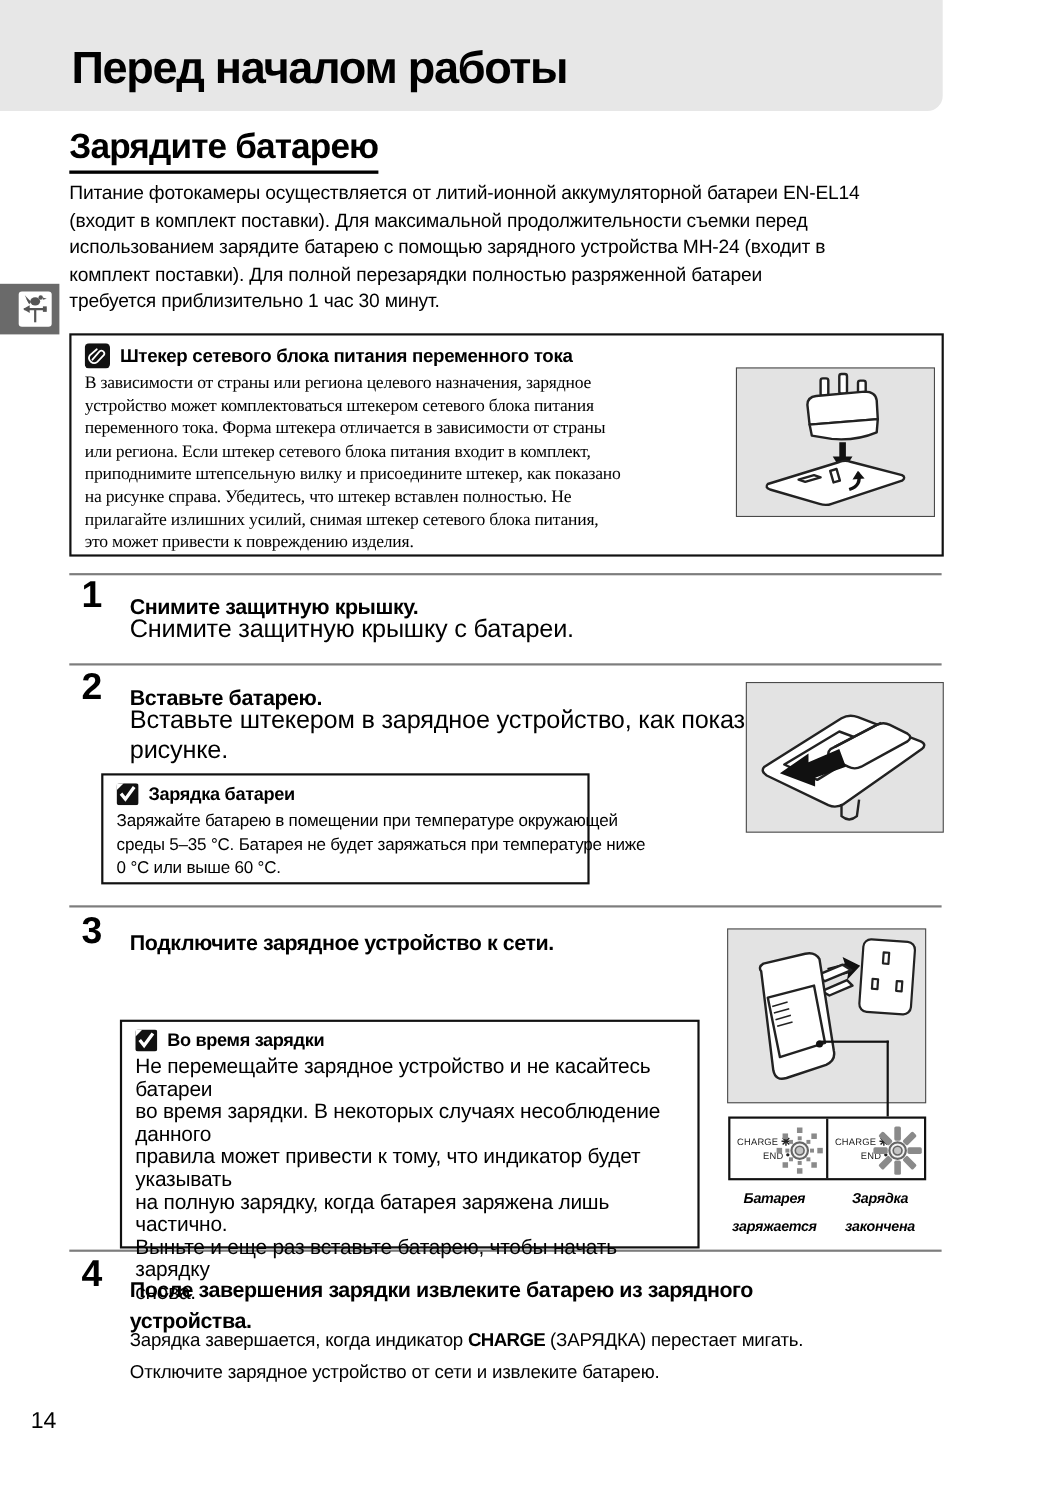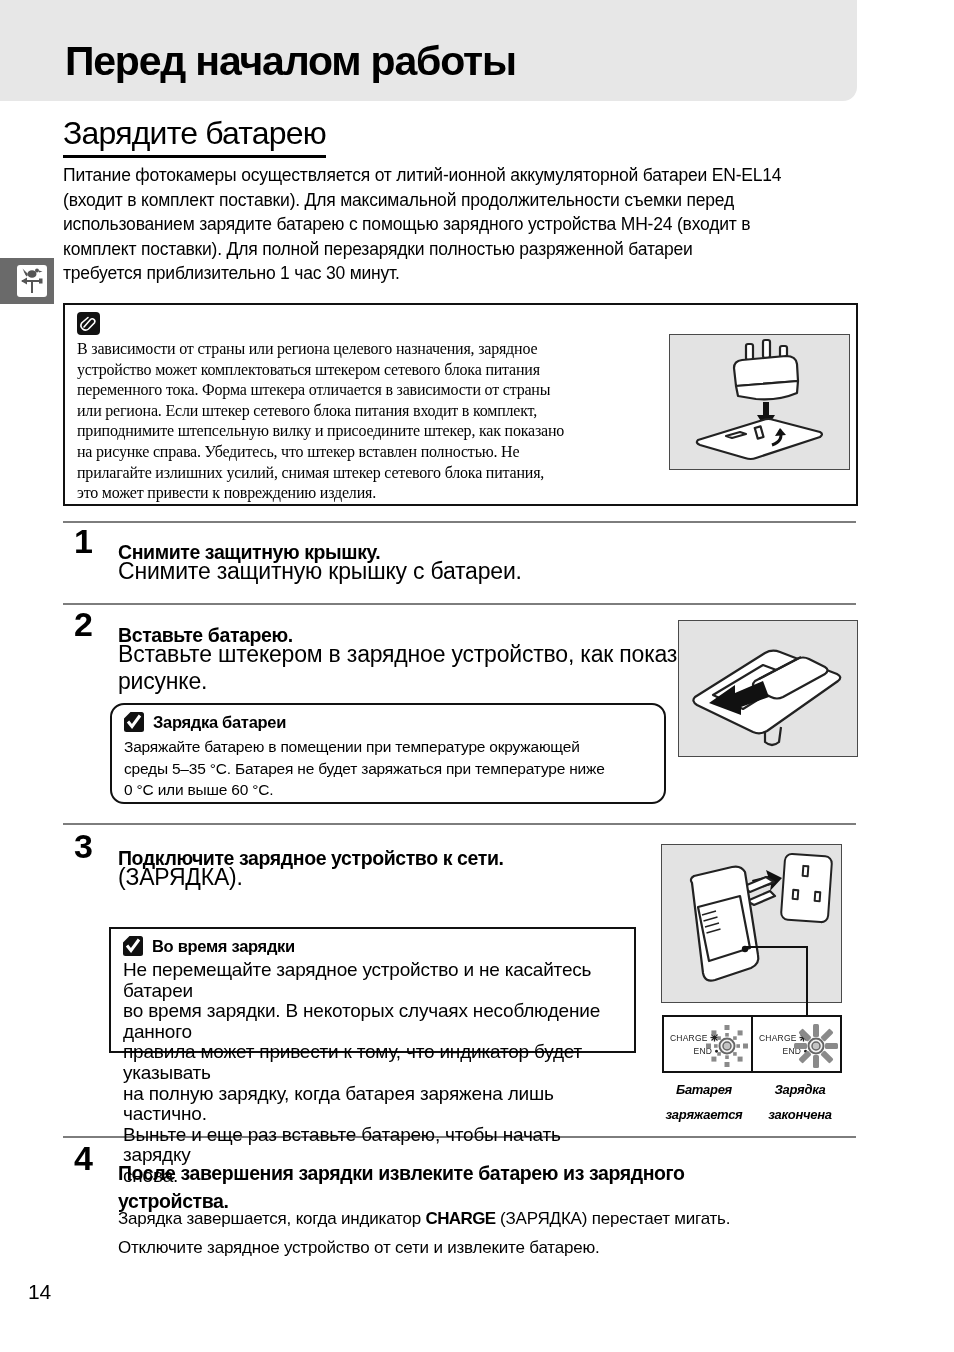--- a/index.html
+++ b/index.html
@@ -11,29 +11,29 @@
     color:#000; letter-spacing:-0.2px;padding-left:45px;
   }
   
   .header-band { position:absolute; left:0; top:0; width:857px; height:101px;
     background:#e7e7e7; border-radius:0 0 14px 0; }
   .page-title { position:absolute; left:65px; top:38px; font-size:41px; font-weight:700; letter-spacing:-1.2px; }
   
   .chapter-tab { position:absolute; left:0; top:258px; width:54px; height:46px; background:#6a6a6a; }
   .chapter-tab .inner { position:absolute; left:17px; top:7px; width:30px; height:32px; background:#fff; border-radius:3px; display:flex; align-items:center; justify-content:center; }
   
-  .section-title { position:absolute; left:63px; top:115px; font-size:32px; font-weight:400; letter-spacing:-0.8px;
+  .section-title { position:absolute; left:63px; top:115px; font-size:32px; font-weight:700; letter-spacing:-0.8px;
     display:inline-block; border-bottom:3px solid #000; padding-bottom:3px; }
   .intro { position:absolute; left:63px; top:163px; width:805px; font-size:17.5px; line-height:24.5px; }
   .pre { white-space:pre-line; }
   
   .notebox { position:absolute; border:2px solid #111; background:#fff; }
   .note-plug { left:63px; top:303px; width:795px; height:203px; }
-  .note-charging { left:110px; top:703px; width:556px; height:101px;border-radius:14px; }
-  .note-during { left:109px; top:927px; width:527px; height:126px; }
+  .note-charging { left:92px; top:703px; width:444px; height:101px; }
+  .note-during { left:109px; top:927px; width:527px; height:208px; }
   .note-head { position:absolute; left:12px; top:7px; display:flex; align-items:center; gap:9px; }
   .note-head .ttl { font-weight:700; font-size:17px; letter-spacing:-0.3px; }
   .note-charging .note-head .ttl, .note-during .note-head .ttl { font-size:16.5px; }
   .note-icon { display:inline-flex; }
   .note-plug .note-body { position:absolute; left:12px; top:34px; width:592px; font-size:16px; line-height:20.6px;font-family:Liberation Serif, serif; }
   .note-charging .note-body { position:absolute; left:12px; top:31px; width:532px; font-size:15.5px; line-height:21.5px; }
   .note-during .note-body { position:absolute; left:12px; top:31px; width:505px; font-size:19px; line-height:20.6px; }
   
   .figbox { position:absolute; background:#e3e3e3; border:1.5px solid #4a4a4a; }
   .fig-plug { left:604px; top:29px; width:181px; height:136px; }
@@ -98,20 +98,21 @@
 требуется приблизительно 1 час 30 минут.</div>
 
   <div class="notebox note-plug">
     <div class="note-head">
       <span class="note-icon">
         <svg width="23" height="23" viewBox="0 0 23 23">
           <rect x="0" y="0" width="23" height="23" rx="4" fill="#111"></rect>
           <path d="M7 15 L13.5 7.5 a2.6 2.6 0 0 1 4 3.2 L11.5 17 a4.6 4.6 0 0 1 -6.8 -6 L11 5.5" stroke="#fff" stroke-width="1.6" fill="none" stroke-linecap="round"></path>
         </svg>
       </span>
+      <span class="ttl">Штекер сетевого блока питания переменного тока</span>
     </div>
     <div class="note-body pre">В зависимости от страны или региона целевого назначения, зарядное
 устройство может комплектоваться штекером сетевого блока питания
 переменного тока. Форма штекера отличается в зависимости от страны
 или региона. Если штекер сетевого блока питания входит в комплект,
 приподнимите штепсельную вилку и присоедините штекер, как показано
 на рисунке справа. Убедитесь, что штекер вставлен полностью. Не
 прилагайте излишних усилий, снимая штекер сетевого блока питания,
 это может привести к повреждению изделия.</div>
     <div class="figbox fig-plug">
@@ -176,21 +177,20 @@
       <span class="ttl">Зарядка батареи</span>
     </div>
     <div class="note-body pre">Заряжайте батарею в помещении при температуре окружающей
 среды 5–35 °C. Батарея не будет заряжаться при температуре ниже
 0 °C или выше 60 °C.</div>
   </div>
 
   <div class="step-num" style="top:827px">3</div>
   <div class="step-title" style="top:835px">Подключите зарядное устройство к сети.</div>
   <div class="step-body" style="top:864px">
-    <div>(ЗАРЯДКА).</div>
   </div>
 
   <div class="figbox fig-charger3">
     <svg width="178" height="156" viewBox="0 0 178 156">
       <g stroke="#222" stroke-width="2" fill="#fff" stroke-linejoin="round">
         <rect x="121" y="10" width="47" height="66" rx="7" transform="rotate(4 144 43)"></rect>
         <rect x="141" y="21" width="5" height="10" transform="rotate(4 143 26)"></rect>
         <rect x="131" y="45" width="5" height="9" transform="rotate(4 133 49)"></rect>
         <rect x="153" y="47" width="5" height="9" transform="rotate(4 155 51)"></rect>
       </g>

